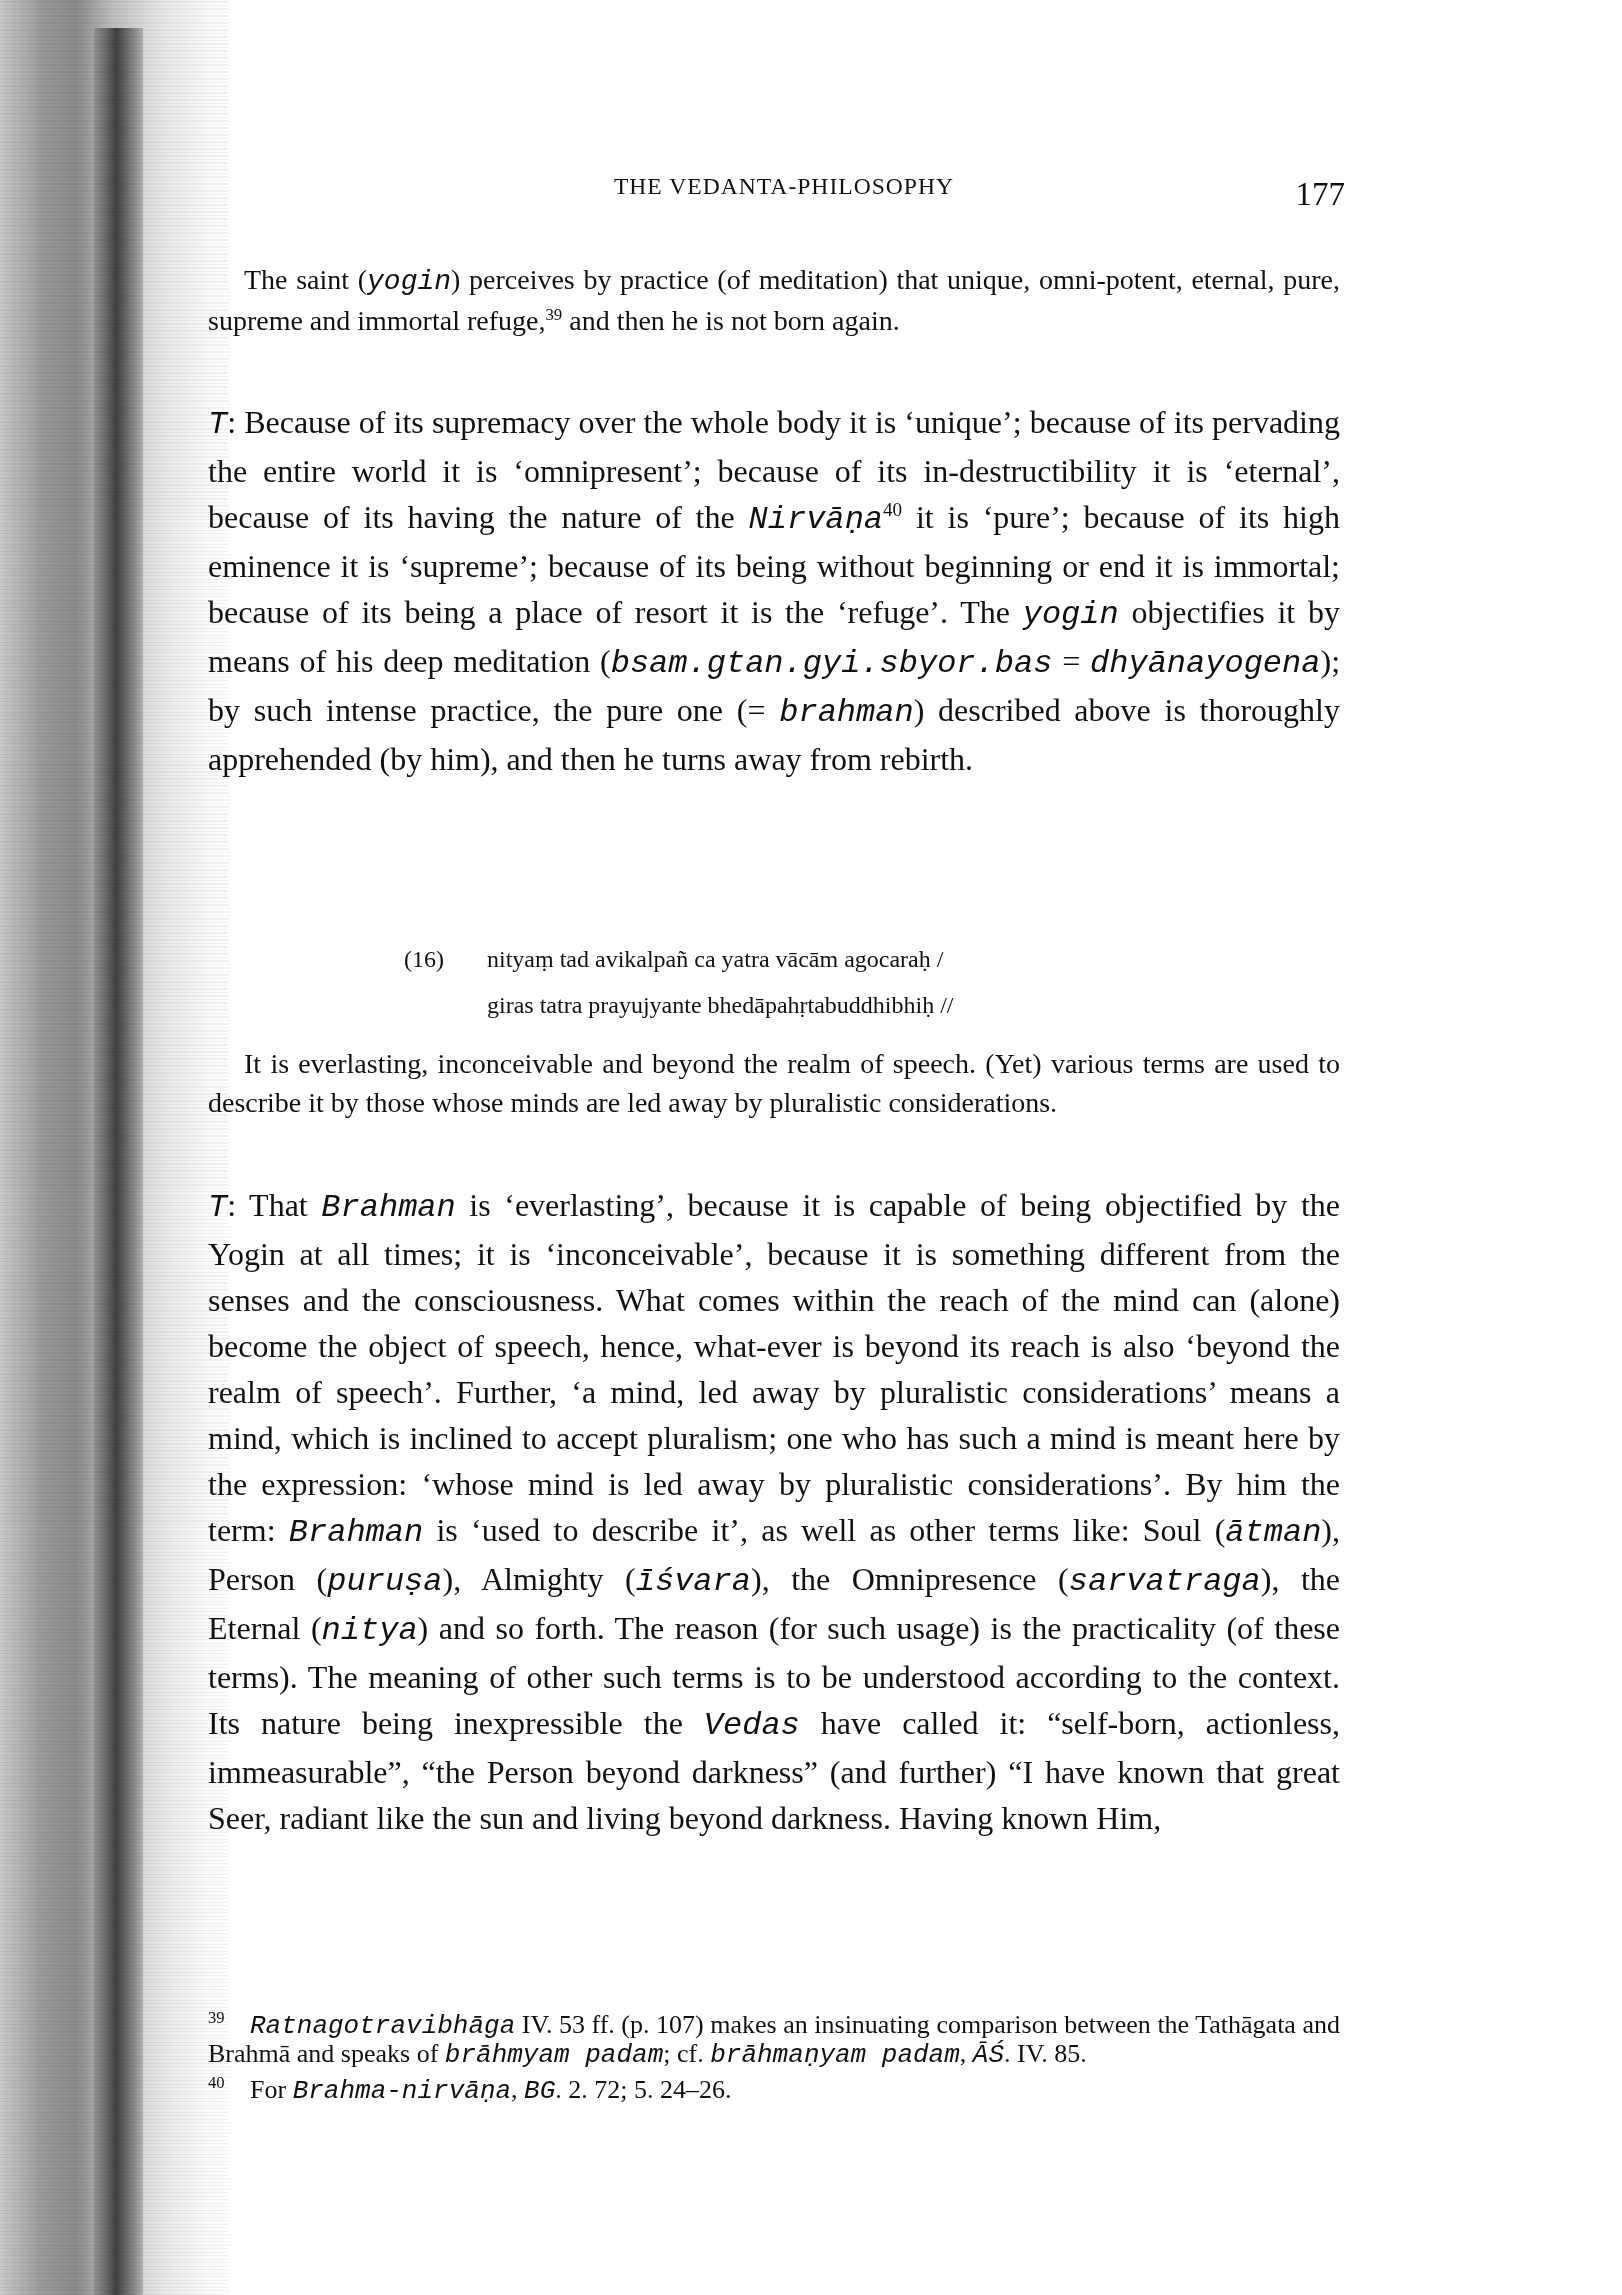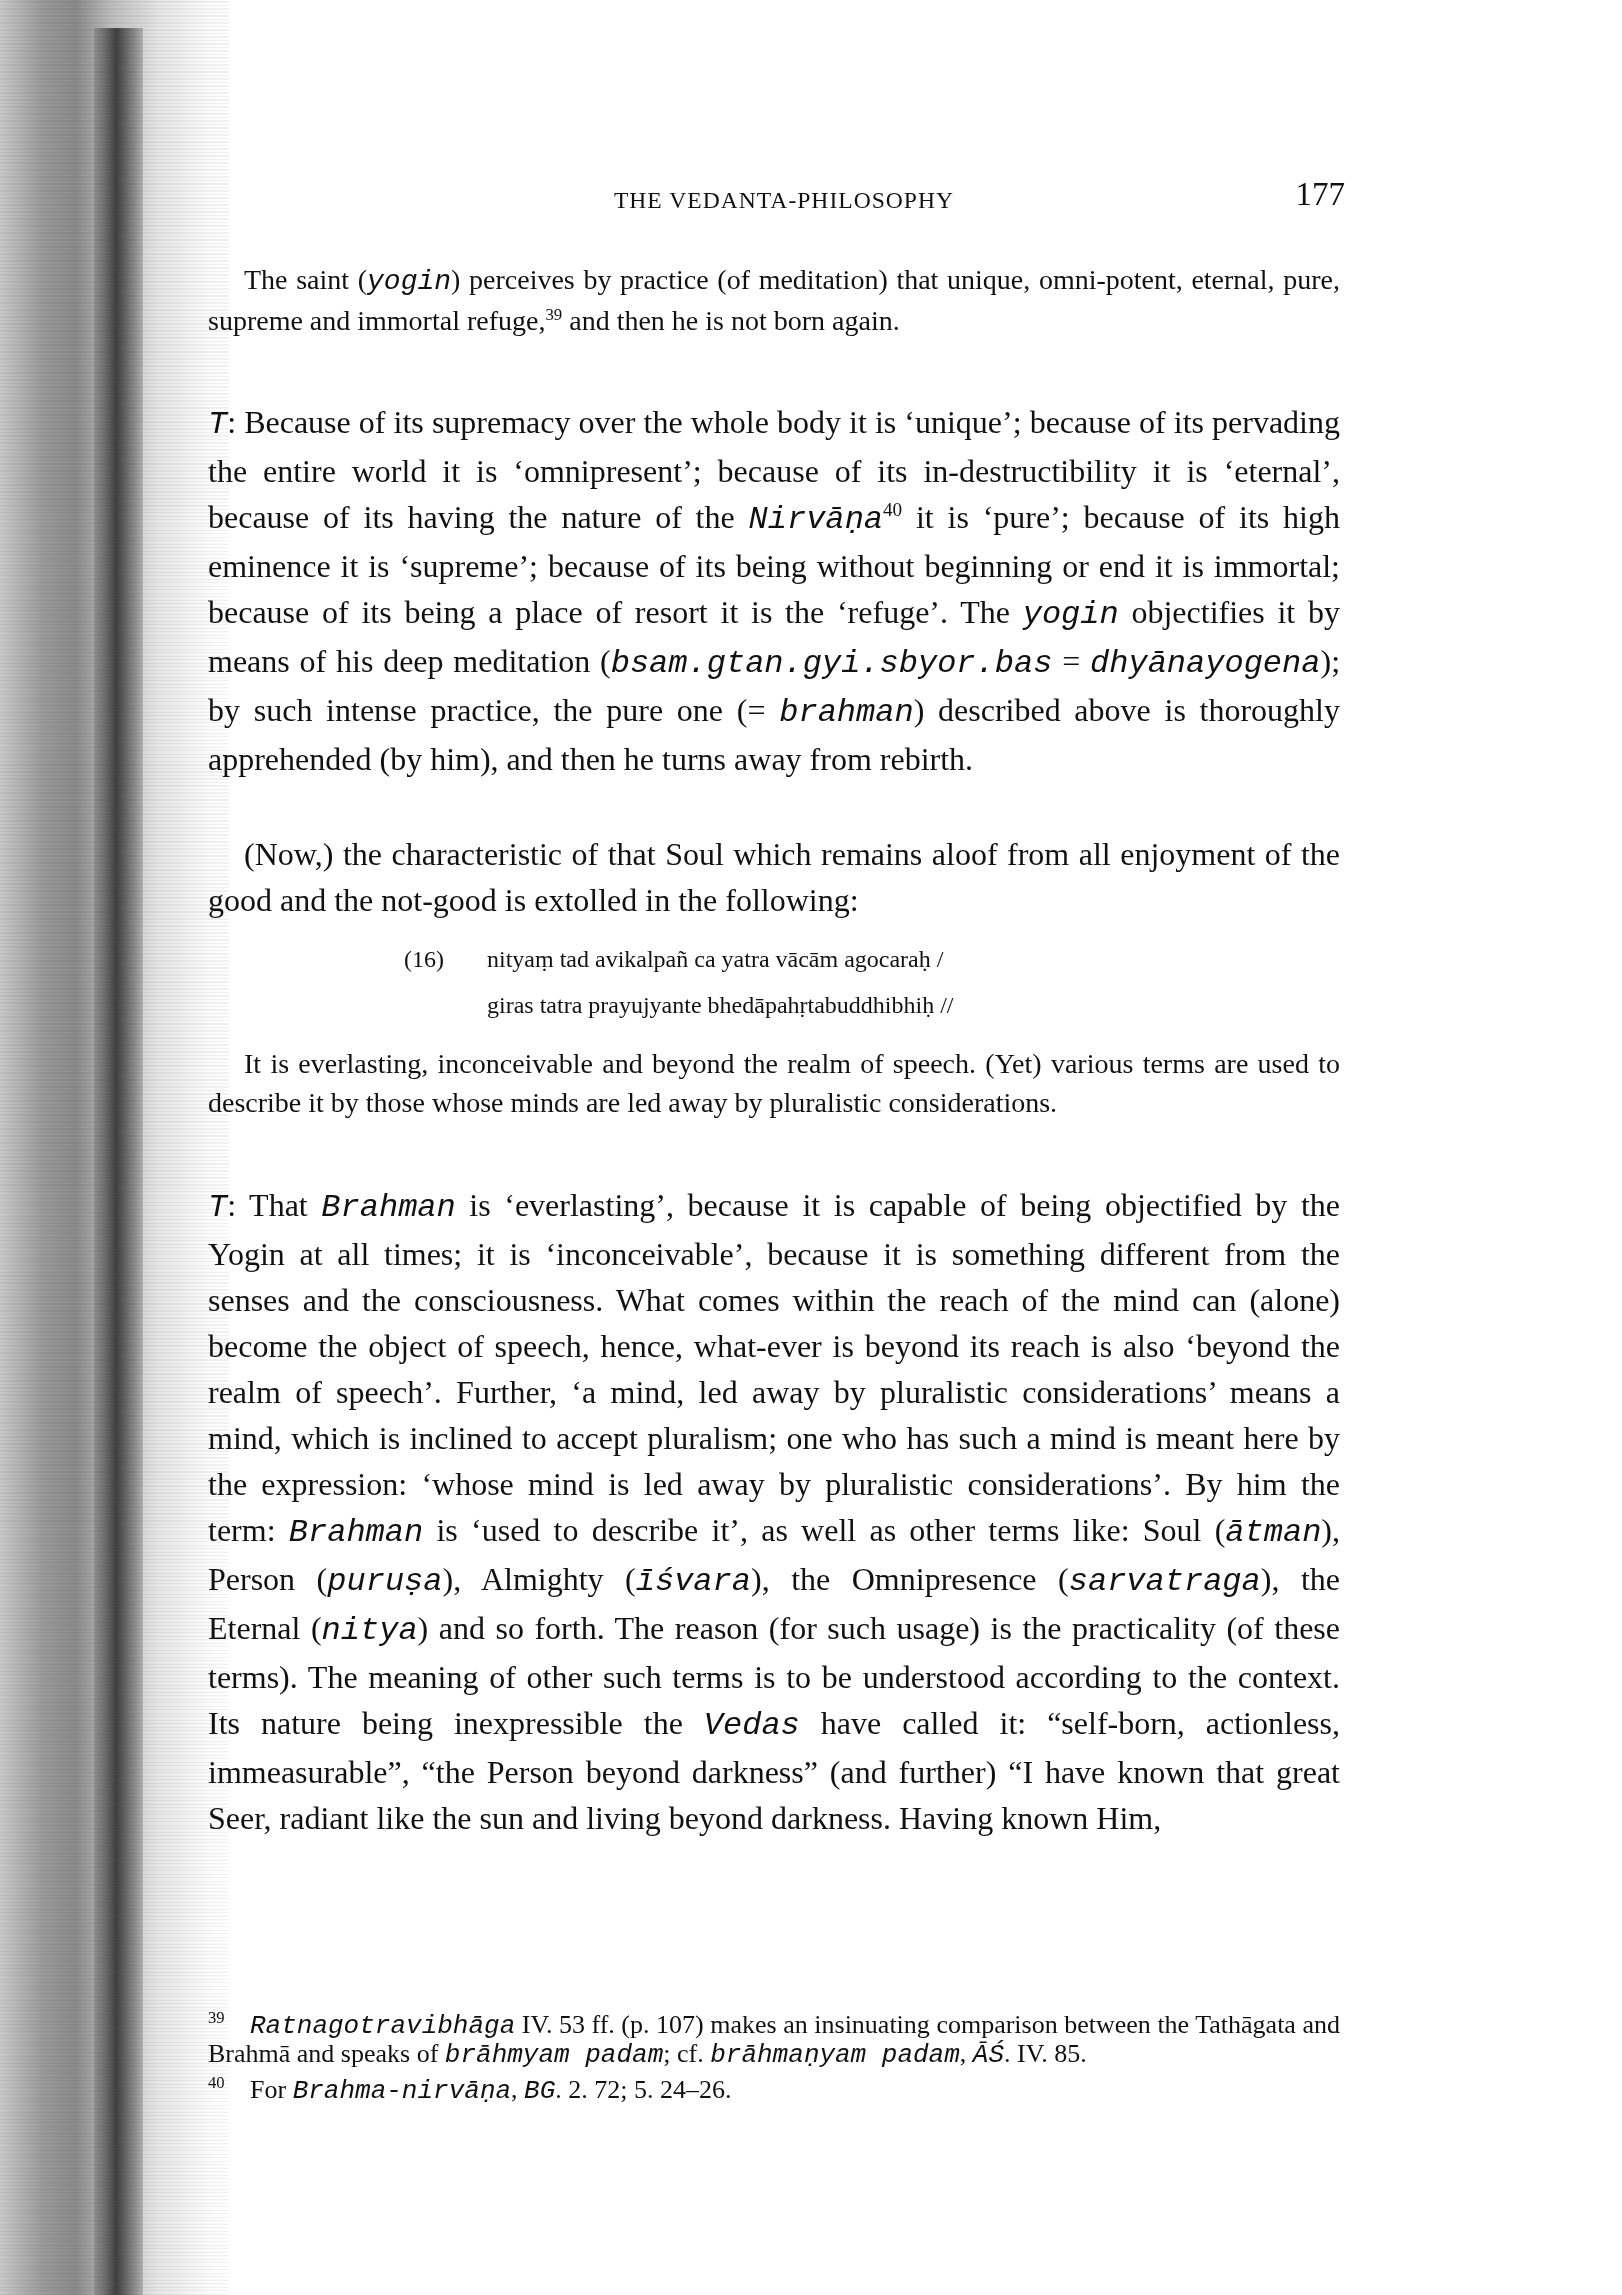--- a/index.html
+++ b/index.html
@@ -13,21 +13,21 @@
       repeating-linear-gradient(0deg, rgba(0,0,0,0.05) 0 1.4px, rgba(255,255,255,0) 1.4px 3.5px),
       linear-gradient(90deg, #c9c9c9 0px, #9a9a9a 42px, #8a8a8a 76px, #bdbdbd 111px, #e6e6e6 160px, #fafafa 208px, #ffffff 229px);
   }
   .gutter-core {
     position:absolute; left:94px; top:28px; width:49px; height:2268px;
     background: linear-gradient(90deg, rgba(60,60,60,0.2), rgba(20,20,20,0.75) 45%, rgba(60,60,60,0.25));
   }
   .page { position:absolute; left:0; top:0; width:1623px; height:2295px; }
   .running-head {
     position:absolute; top:173px; left:472px; width:624px; text-align:center;
-    font-size:23.6px; letter-spacing:1px;margin-top:14px;
+    font-size:23.6px; letter-spacing:1px;
   }
   .page-number {
     position:absolute; top:164px; left:1269px; width:76px; text-align:right;
     font-size:33px;
     margin-top:12px;
   }
   .block { position:absolute; left:208px; width:1132px; }
   .small { font-size:28px; line-height:39px; text-align:justify; }
   .body  { font-size:32px; line-height:46px; text-align:justify; }
   .indent { text-indent:36px; }
@@ -52,23 +52,20 @@
   <div class="page-number">177</div>
 
   <div class="block small indent" style="top:260px;">
     <p><span>The saint (</span><i>yogin</i><span>) perceives by practice (of meditation) that unique, omni-potent, eternal, pure, supreme and immortal refuge,</span><sup>39</sup><span> and then he is not born again.</span></p>
   </div>
 
   <div class="block body" style="top:399px;">
     <p><i>T</i><span>: Because of its supremacy over the whole body it is ‘unique’; because of its pervading the entire world it is ‘omnipresent’; because of its in-destructibility it is ‘eternal’, because of its having the nature of the </span><i>Nirvāṇa</i><sup>40</sup><span> it is ‘pure’; because of its high eminence it is ‘supreme’; because of its being without beginning or end it is immortal; because of its being a place of resort it is the ‘refuge’. The </span><i>yogin</i><span> objectifies it by means of his deep meditation (</span><i>bsam.gtan.gyi.sbyor.bas</i><span> = </span><i>dhyānayogena</i><span>); by such intense practice, the pure one (= </span><i>brahman</i><span>) described above is thoroughly apprehended (by him), and then he turns away from rebirth.</span></p>
   </div>
 
-  <div class="block body indent" style="top:831px;">
-    <p>(Now,) the characteristic of that Soul which remains aloof from all enjoyment of the good and the not-good is extolled in the following:</p>
-  </div>
 
   <div class="verse" style="top:936px;">
     <div><span class="num">(16)</span><span>nityaṃ tad avikalpañ ca yatra vācām agocaraḥ /</span></div>
     <div class="l2">giras tatra prayujyante bhedāpahṛtabuddhibhiḥ //</div>
   </div>
 
   <div class="block small indent" style="top:1044px;">
     <p>It is everlasting, inconceivable and beyond the realm of speech. (Yet) various terms are used to describe it by those whose minds are led away by pluralistic considerations.</p>
   </div>
 

